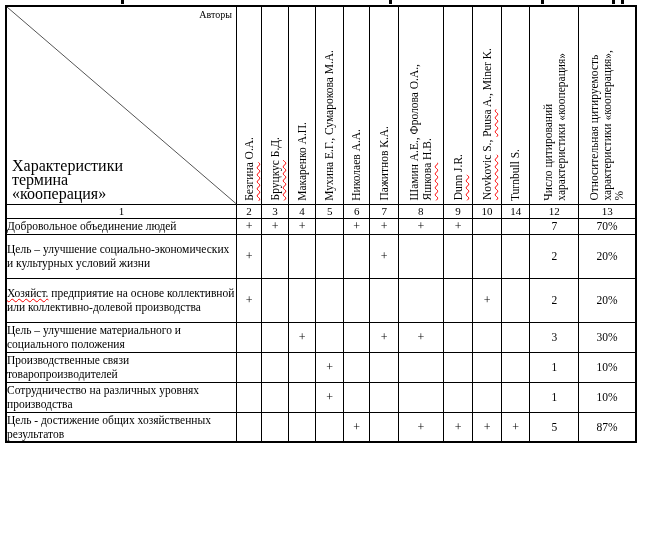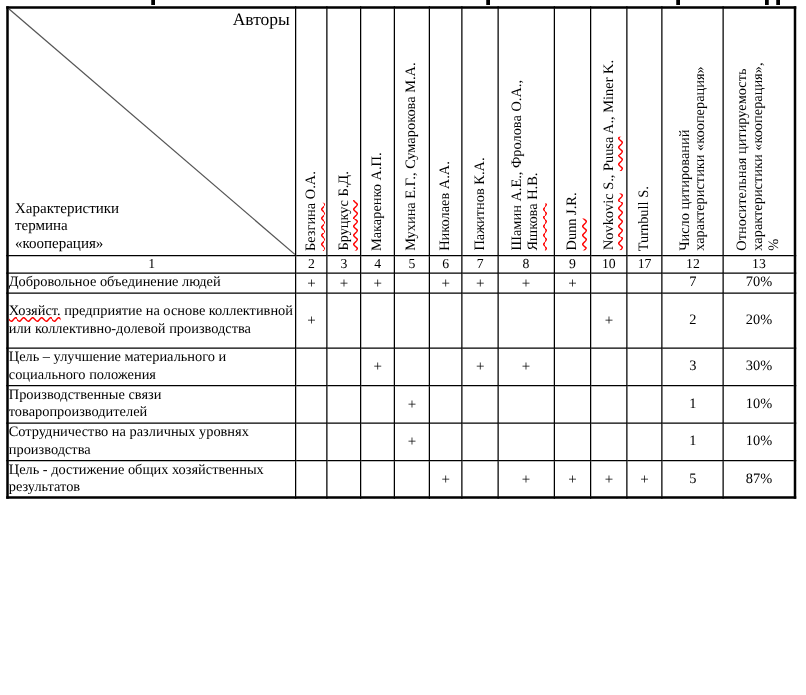--- a/index.html
+++ b/index.html
@@ -14,25 +14,25 @@
     border-collapse:collapse;table-layout:fixed;
     border:2px solid #000;
   }
   #citation-table th,#citation-table td{
     border:1px solid #000;padding:0;overflow:hidden;
   }
   
   th.corner{position:relative;vertical-align:top;}
   .corner-svg{position:absolute;left:0;top:0;width:100%;height:100%;}
   .authors-label{
-    position:absolute;top:2px;right:4px;font-size:14px;font-weight:normal;
+    position:absolute;top:2px;right:4px;font-size:10px;font-weight:normal;
   }
   .chars-label{
     position:absolute;bottom:3px;left:5px;width:98px;text-align:left;
-    font-size:12px;font-weight:normal;line-height:14px;
+    font-size:16px;font-weight:normal;line-height:14px;
   }
   
   thead tr.names{height:198px;}
   thead th.rot{vertical-align:bottom;font-weight:normal;}
   .vtext{
     writing-mode:vertical-rl;transform:rotate(180deg);
     margin:0 auto;padding:3px 0;
     font-size:11.5px;line-height:12.5px;white-space:nowrap;text-align:start;
   }
   
@@ -130,21 +130,21 @@
       <td>1</td>
     <td>2</td>
         <td>3</td>
         <td>4</td>
         <td>5</td>
         <td>6</td>
         <td>7</td>
         <td>8</td>
         <td>9</td>
         <td>10</td>
-        <td>17</td>
+        <td>14</td>
         <td>12</td>
         <td>13</td>
       </tr>
   </thead>
   <tbody id="table-body">
       <tr class="l1">
         <td class="name"><span>Добровольное объединение людей</span></td>
         <td class="plus">+</td>
         <td class="plus">+</td>
         <td class="plus">+</td>
@@ -152,20 +152,35 @@
         <td class="plus">+</td>
         <td class="plus">+</td>
         <td class="plus">+</td>
         <td class="plus">+</td>
         <td class="plus"></td>
         <td class="plus"></td>
         <td class="num">7</td>
         <td class="num">70%</td>
       </tr>
       <tr class="l3">
+        <td class="name"><span>Цель – улучшение социально-экономических и культурных условий жизни</span></td>
+        <td class="plus">+</td>
+        <td class="plus"></td>
+        <td class="plus"></td>
+        <td class="plus"></td>
+        <td class="plus"></td>
+        <td class="plus">+</td>
+        <td class="plus"></td>
+        <td class="plus"></td>
+        <td class="plus"></td>
+        <td class="plus"></td>
+        <td class="num">2</td>
+        <td class="num">20%</td>
+      </tr>
+      <tr class="l3">
         <td class="name"><span class="sq">Хозяйст.</span><span> предприятие на основе коллективной или коллективно-долевой производства</span></td>
         <td class="plus">+</td>
         <td class="plus"></td>
         <td class="plus"></td>
         <td class="plus"></td>
         <td class="plus"></td>
         <td class="plus"></td>
         <td class="plus"></td>
         <td class="plus"></td>
         <td class="plus">+</td>

